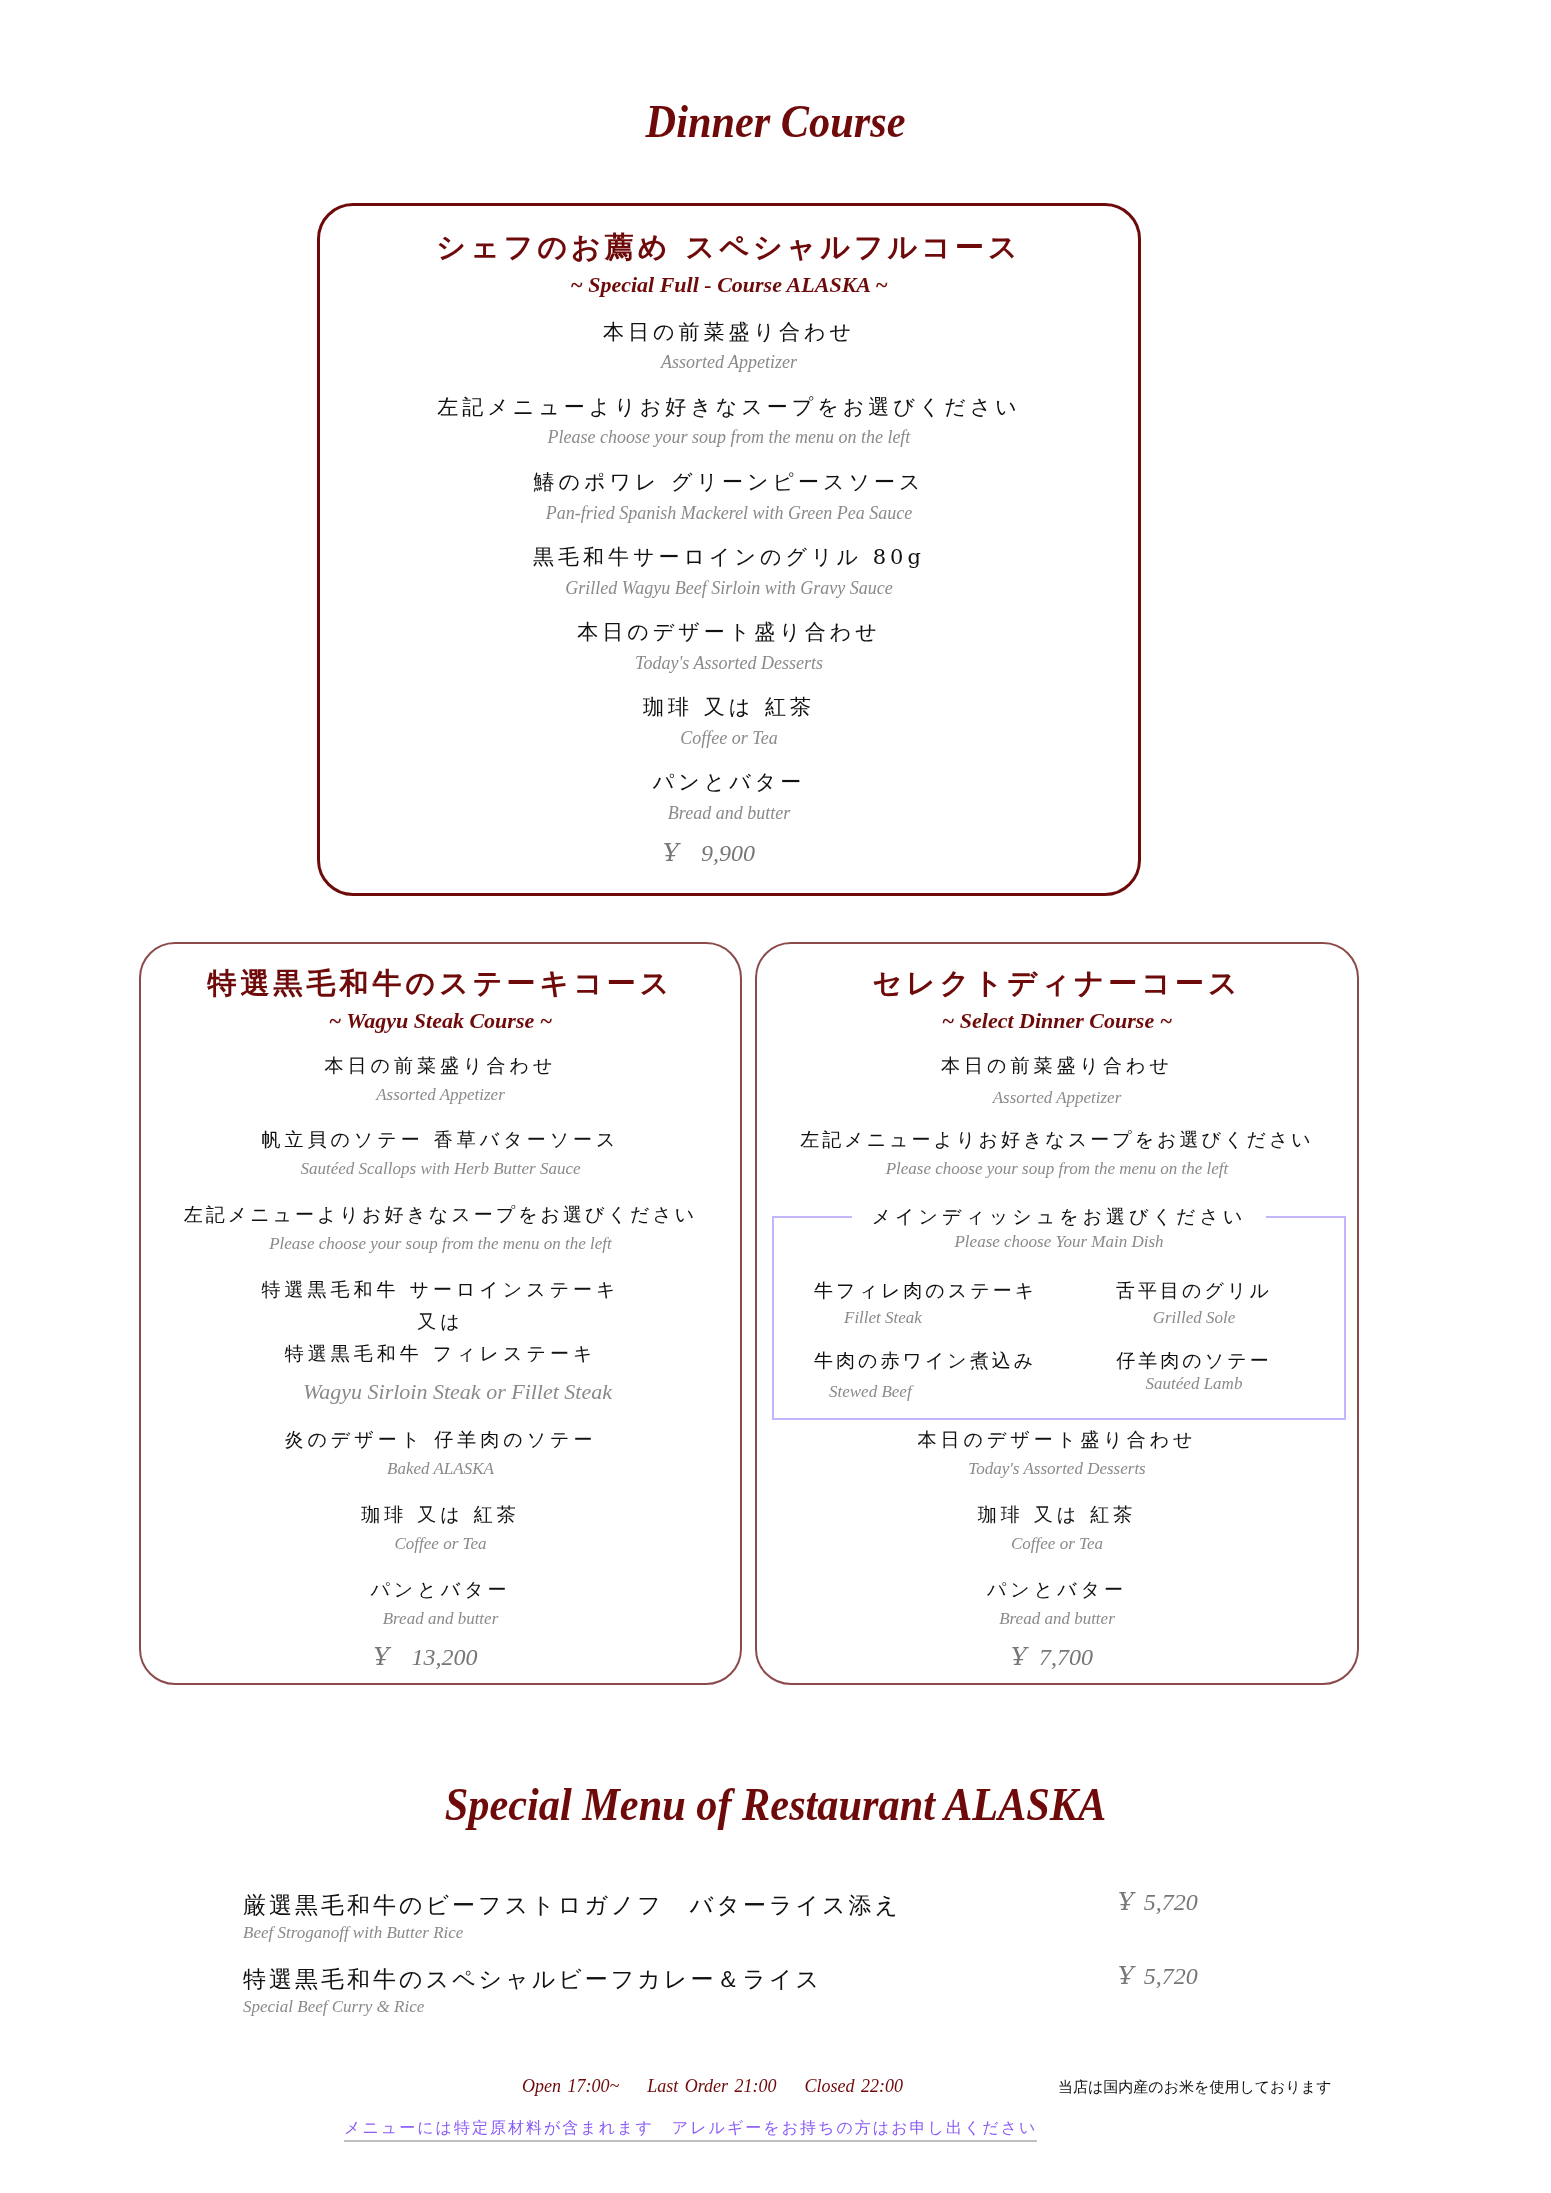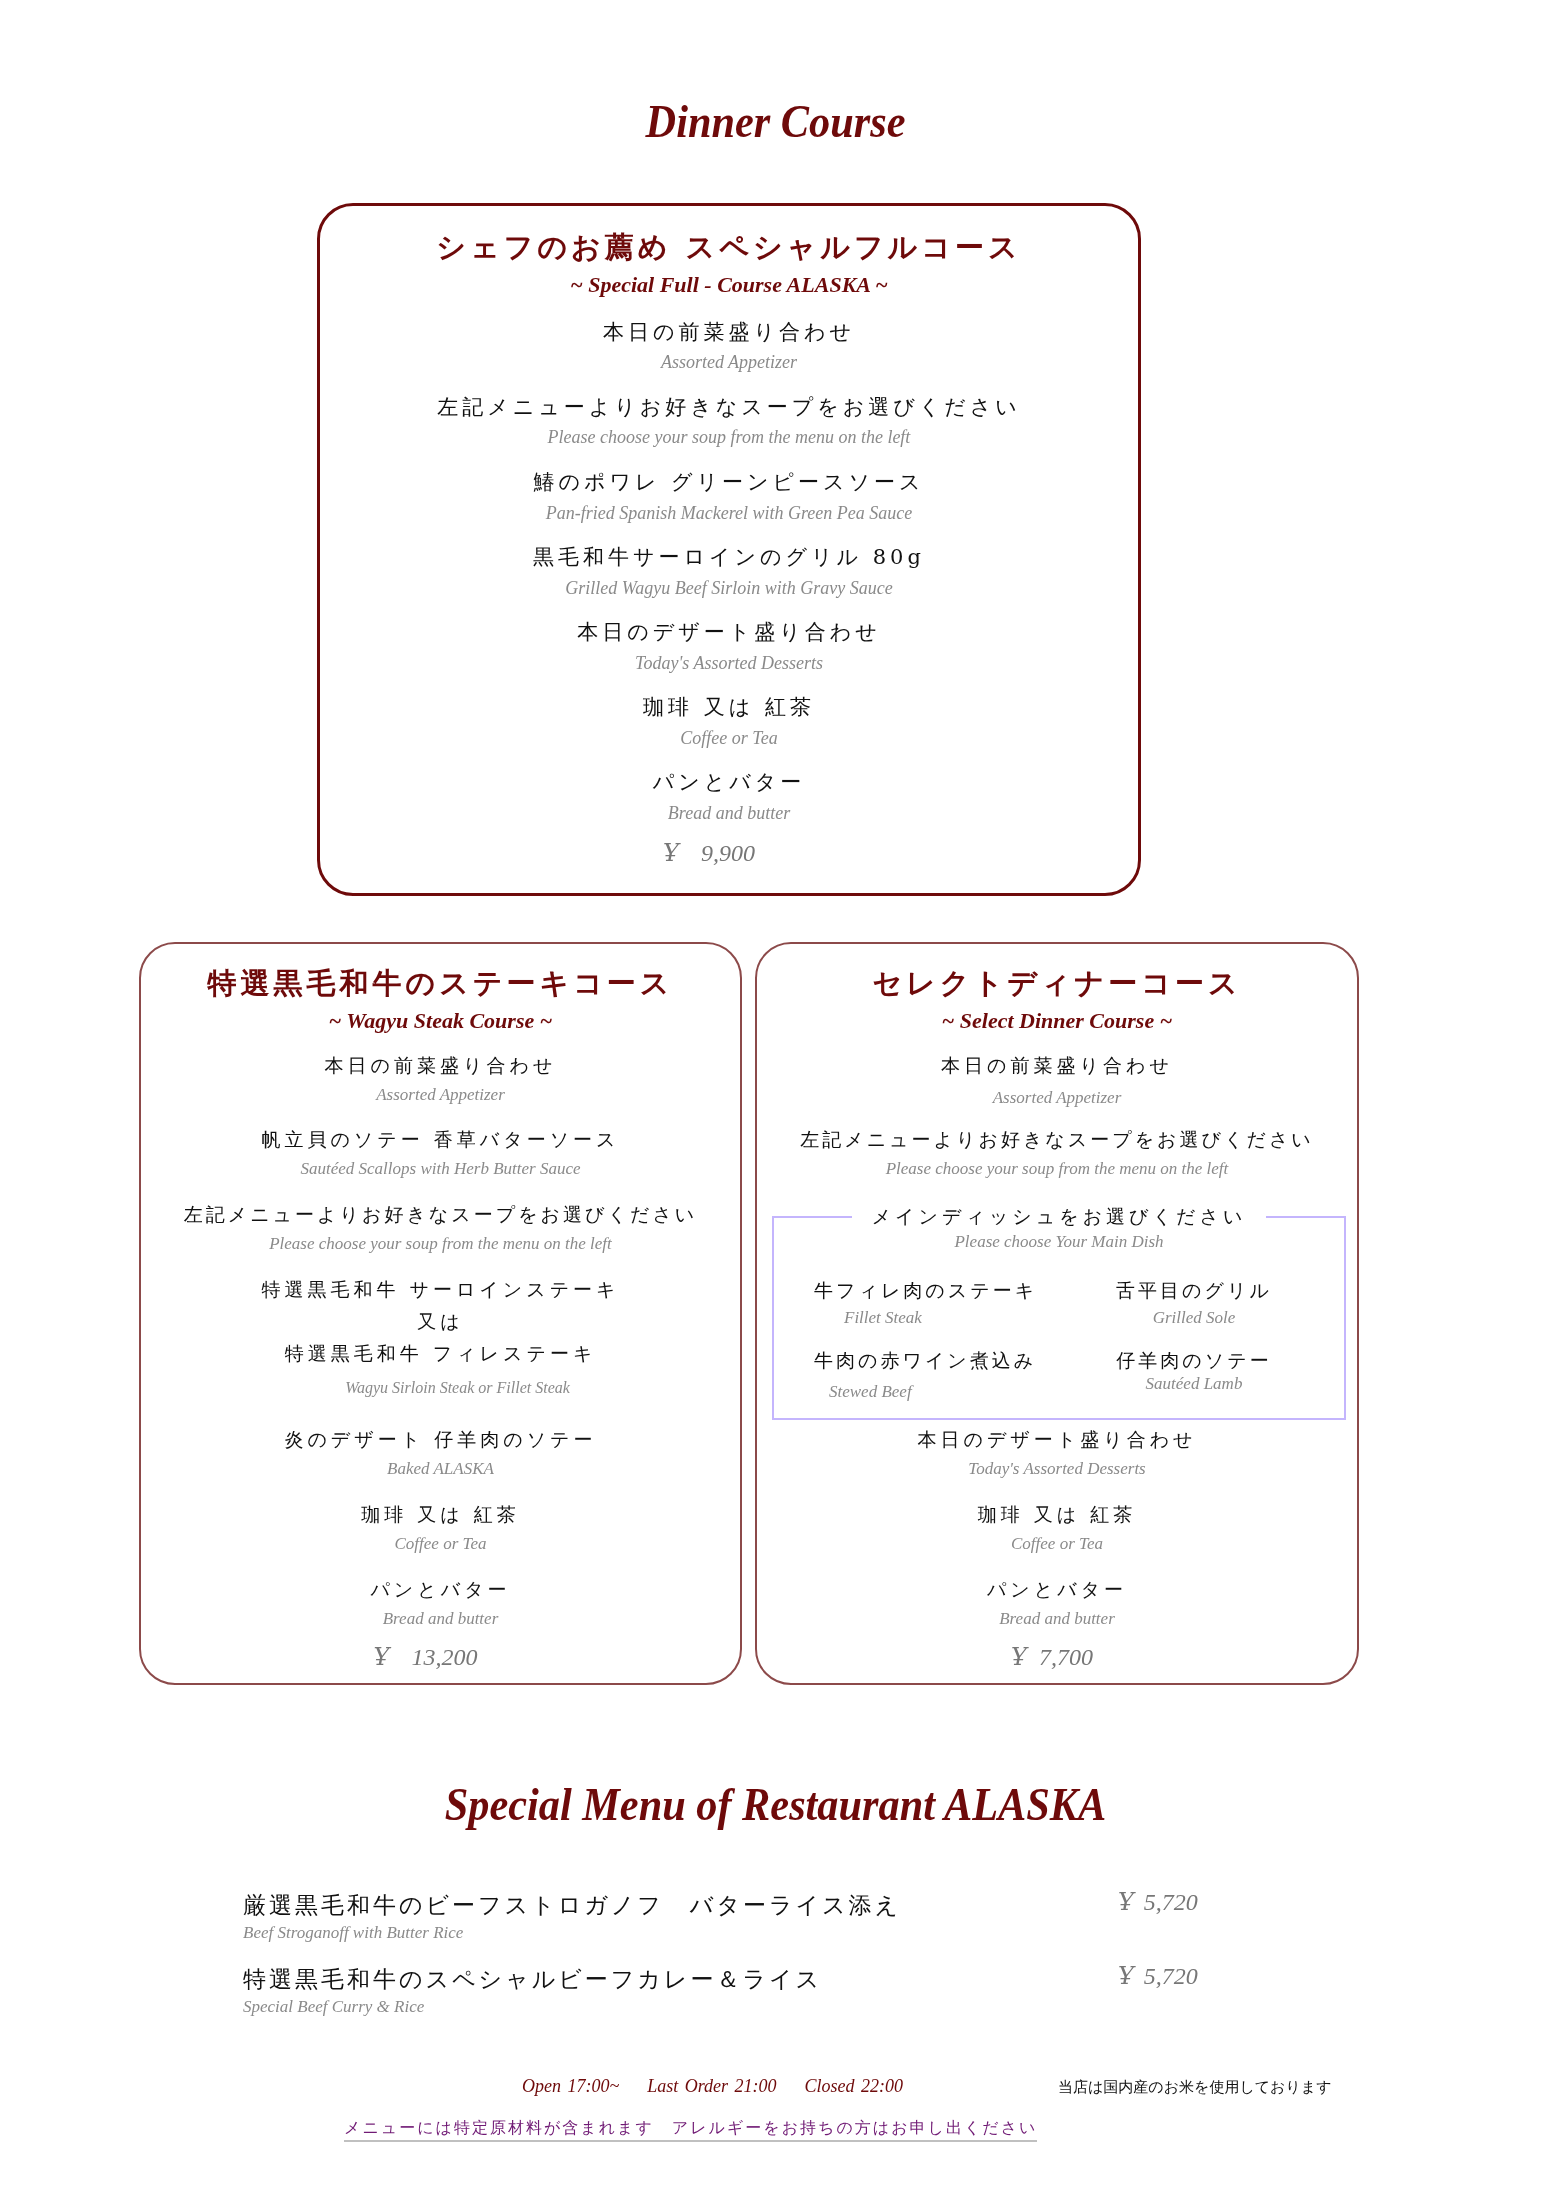--- a/index.html
+++ b/index.html
@@ -52,21 +52,21 @@
 
   .footer-hours {
     position: absolute; top: 2076px; left: 522px; font-family: "Liberation Serif", serif; font-style: italic;
     color: #6e0a0a; font-size: 18px; white-space: nowrap; word-spacing: 2px;
   }
   .footer-hours span { margin-right: 28px; }
   .footer-rice {
     position: absolute; top: 2078px; left: 1058px; font-family: "DejaVu Sans", sans-serif; font-size: 15px; color: #111; white-space: nowrap;
   }
   .footer-allergy {
-    position: absolute; top: 2118px; left: 344px; font-family: Liberation Serif, serif; font-size: 16px; color: #701a75;
+    position: absolute; top: 2118px; left: 344px; font-family: Liberation Serif, serif; font-size: 16px; color: #8b5cf6;
     letter-spacing: 2px; border-bottom: 2px solid #c0c0c0; white-space: nowrap; padding-bottom: 1px;
   }
 </style>
 </head>
 <body>
 
 <div id="t-dinner" class="title">Dinner Course</div>
 
 <section id="box-full" class="box">
   <div class="abs course-en" style="top:66px;">~ Special Full - Course ALASKA ~</div>
@@ -107,21 +107,21 @@
 
   <div class="abs item-jp" style="top:183px; font-size:19px;">帆立貝のソテー 香草バターソース</div>
   <div class="abs item-en" style="top:215px; font-size:17px;">Sautéed Scallops with Herb Butter Sauce</div>
 
   <div class="abs item-jp" style="top:258px; font-size:19px; letter-spacing:3px;">左記メニューよりお好きなスープをお選びください</div>
   <div class="abs item-en" style="top:290px; font-size:17px;">Please choose your soup from the menu on the left</div>
 
   <div class="abs item-jp" style="top:333px; font-size:19px;">特選黒毛和牛 サーロインステーキ</div>
   <div class="abs item-jp" style="top:365px; font-size:19px;">又は</div>
   <div class="abs item-jp" style="top:397px; font-size:19px;">特選黒毛和牛 フィレステーキ</div>
-  <div class="abs item-en" style="top:435px; font-size:16px;padding-left:34px;">Wagyu Sirloin Steak or Fillet Steak</div>
+  <div class="abs item-en" style="top:435px; font-size:22px;padding-left:34px;">Wagyu Sirloin Steak or Fillet Steak</div>
 
   <div class="abs item-jp" style="top:483px; font-size:19px;">炎のデザート 仔羊肉のソテー</div>
   <div class="abs item-en" style="top:515px; font-size:17px;">Baked ALASKA</div>
 
   <div class="abs item-jp" style="top:558px; font-size:19px;">珈琲 又は 紅茶</div>
   <div class="abs item-en" style="top:590px; font-size:17px;">Coffee or Tea</div>
 
   <div class="abs item-jp" style="top:633px; font-size:19px;">パンとバター</div>
   <div class="abs item-en" style="top:665px; font-size:17px;">Bread and butter</div>
 

